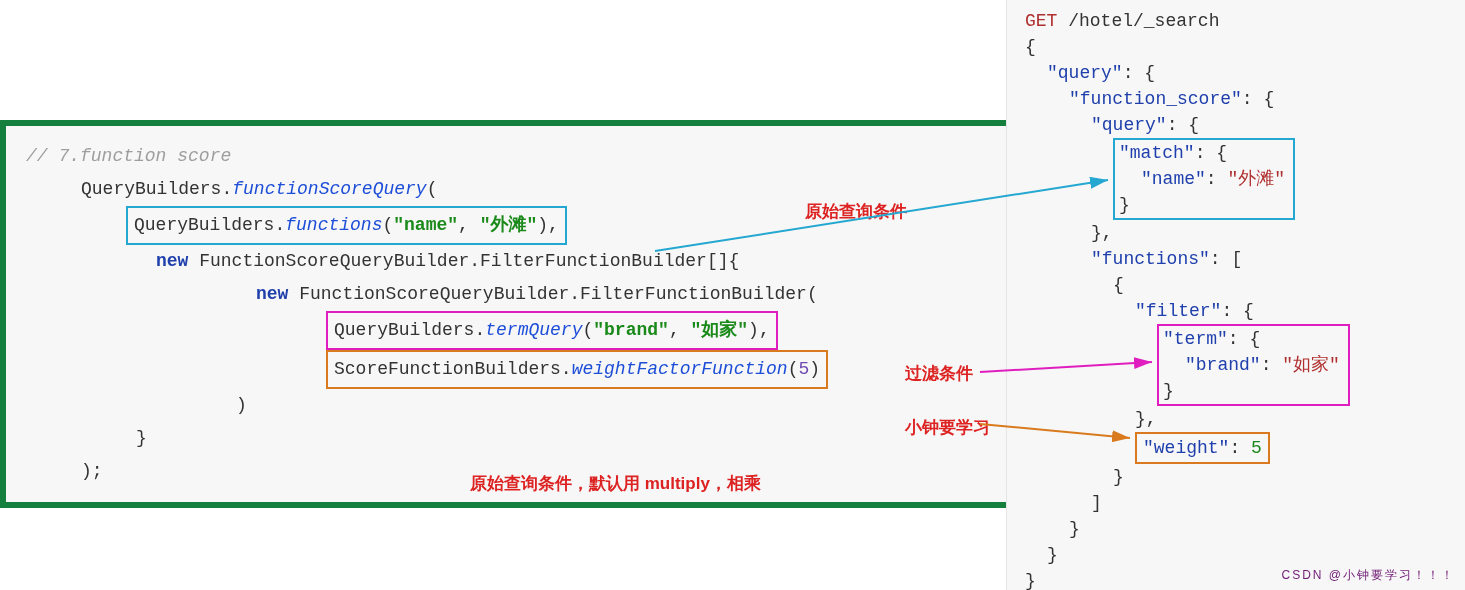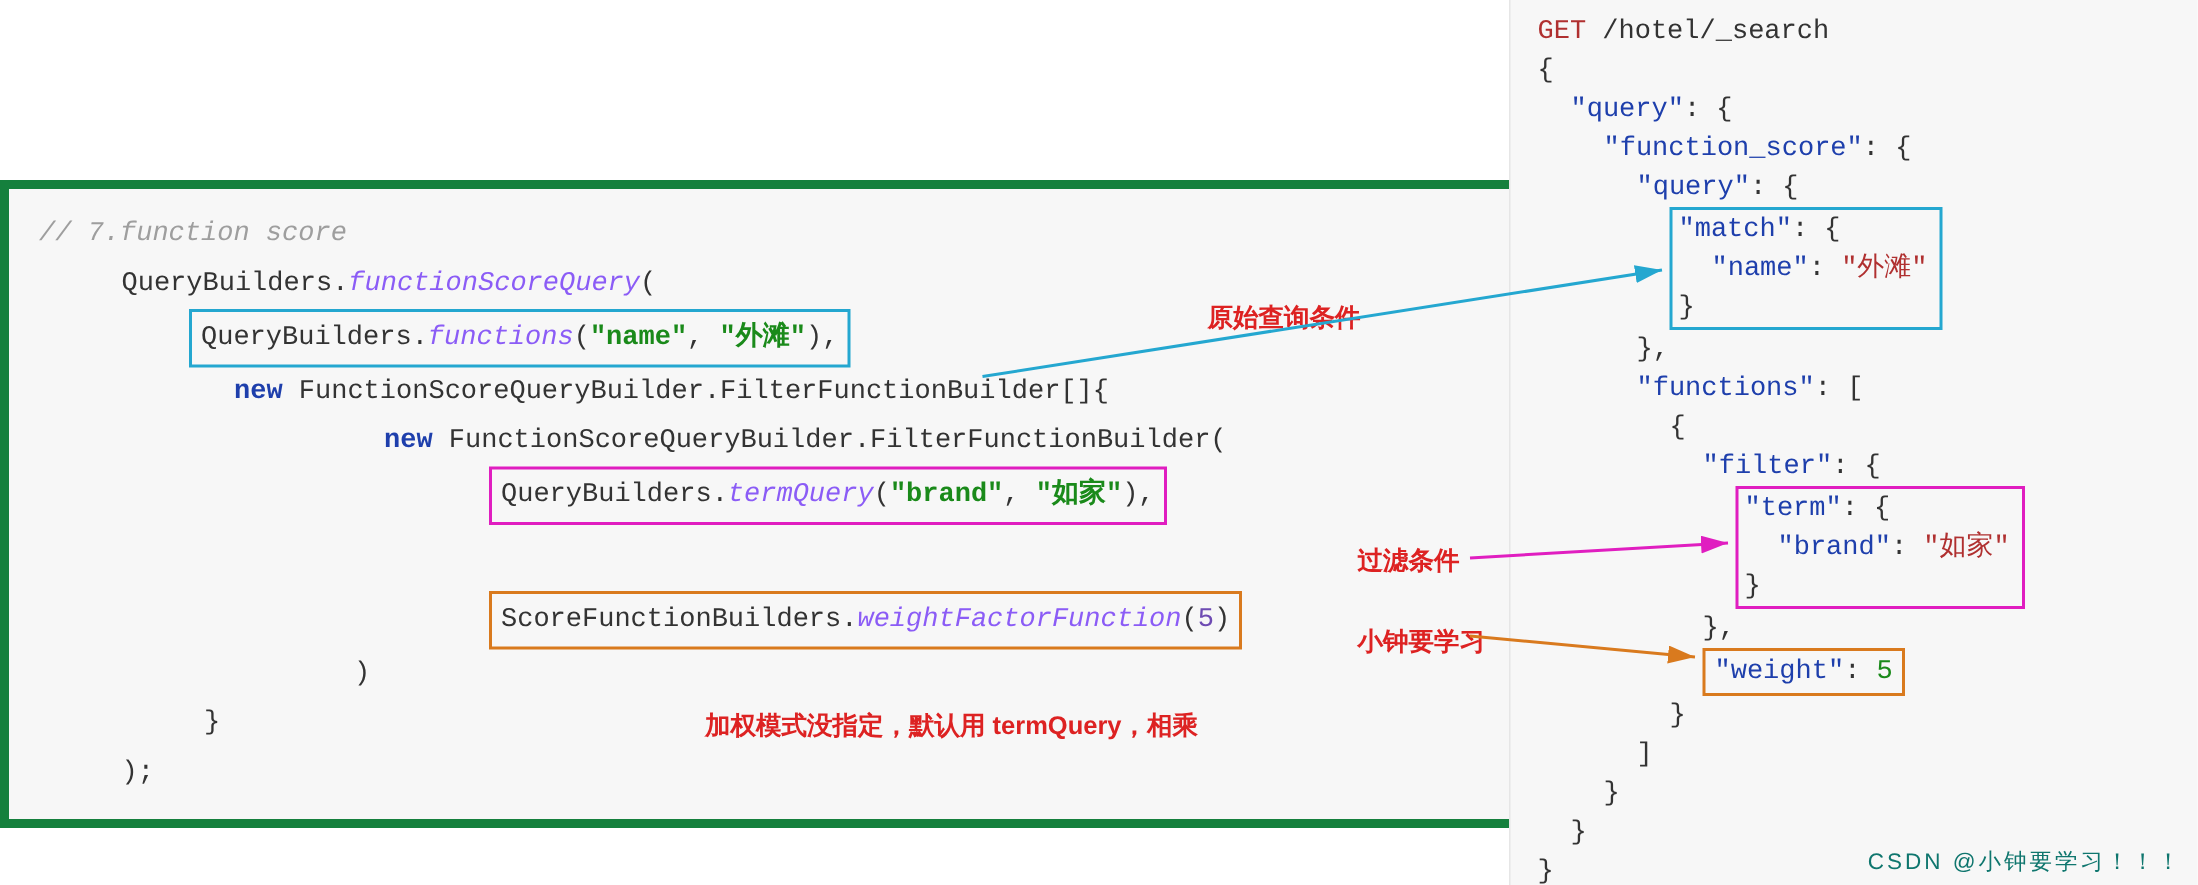--- a/index.html
+++ b/index.html
@@ -31,29 +31,29 @@
     width: 440px;
     height: 590px;
     background: #f7f7f7;
     border-left: 1px solid #e6e6e6;
     padding: 8px 0 8px 18px;
     line-height: 26px;
     font-size: 18px;
   }
   .comment   { color: #9e9e9e; font-style: italic; }
   .kw        { color: #1e3fac; font-weight: bold; margin-left: 20px; }
-  .method-i  { color: #8b5cf6; font-style: italic; }
+  .method-i  { color: #1d4ed8; font-style: italic; }
   .str       { color: #1a8a1a; font-weight: bold; }
   .num       { color: #6e4bb3; }
   .http      { color: #b03030; }
   .jkey      { color: #1e3fac; }
   .jstr      { color: #b03030; }
   .jnum      { color: #1a8a1a; }
   .ann       { position:absolute; color:#d22; font-weight:bold; font-size:17px; font-family:"Microsoft YaHei", sans-serif; }
-  .watermark { position:absolute; right:10px; bottom:6px; color:#0f766e; font-size:15px; font-family:"Microsoft YaHei", sans-serif; letter-spacing:2px; }
+  .watermark { position:absolute; right:10px; bottom:6px; color:#701a75; font-size:12px; font-family:"Microsoft YaHei", sans-serif; letter-spacing:2px; }
   .box { display:inline-block; padding:1px 6px; border:2px solid; }
   .box-blue   { border-color:#24a7d0; }
   .box-pink   { border-color:#e01ec0; }
   .box-orange { border-color:#d97a1e; }
   svg.overlay { position:absolute; left:0; top:0; width:1465px; height:590px; pointer-events:none; }
 </style>
 </head>
 <body>
 
 <div class="left-panel">
@@ -70,34 +70,34 @@
     <span class="kw">new</span><span> FunctionScoreQueryBuilder.FilterFunctionBuilder[]{</span>
   </div>
   <div style="padding-left:210px;">
     <span class="kw">new</span><span> FunctionScoreQueryBuilder.FilterFunctionBuilder(</span>
   </div>
   <div style="padding-left:300px;">
     <span id="box-term" class="box box-pink">
       <span>QueryBuilders.</span><span class="method-i">termQuery</span><span>(</span><span class="str">"brand"</span><span>, </span><span class="str">"如家"</span><span>),</span>
     </span>
   </div>
-  <div style="padding-left:300px;margin-top:44px;">
+  <div style="padding-left:300px;">
     <span id="box-weight" class="box box-orange">
       <span>ScoreFunctionBuilders.</span><span class="method-i">weightFactorFunction</span><span>(</span><span class="num">5</span><span>)</span>
     </span>
   </div>
   <div style="padding-left:210px;">)</div>
   <div style="padding-left:110px;">}</div>
   <div style="padding-left:55px;">);</div>
 </div>
 
 <div class="ann" style="left:805px; top:200px;">原始查询条件</div>
 <div class="ann" style="left:905px; top:362px;font-family:Liberation Mono, monospace;">过滤条件</div>
 <div class="ann" style="left:905px; top:416px;">小钟要学习</div>
-<div class="ann" style="left:470px; top:472px;">加权模式没指定，默认用 termQuery，相乘</div>
+<div class="ann" style="left:470px; top:472px;">原始查询条件，默认用 multiply，相乘</div>
 
 <div class="right-panel">
   <div><span class="http">GET</span><span> /hotel/_search</span></div>
   <div>{</div>
   <div style="padding-left:22px;"><span class="jkey">"query"</span><span>: {</span></div>
   <div style="padding-left:44px;"><span class="jkey">"function_score"</span><span>: {</span></div>
   <div style="padding-left:66px;"><span class="jkey">"query"</span><span>: {</span></div>
 
   <div style="padding-left:88px;">
     <span id="json-match-box" class="box box-blue" style="padding:0 8px 0 4px; display:inline-block;">

